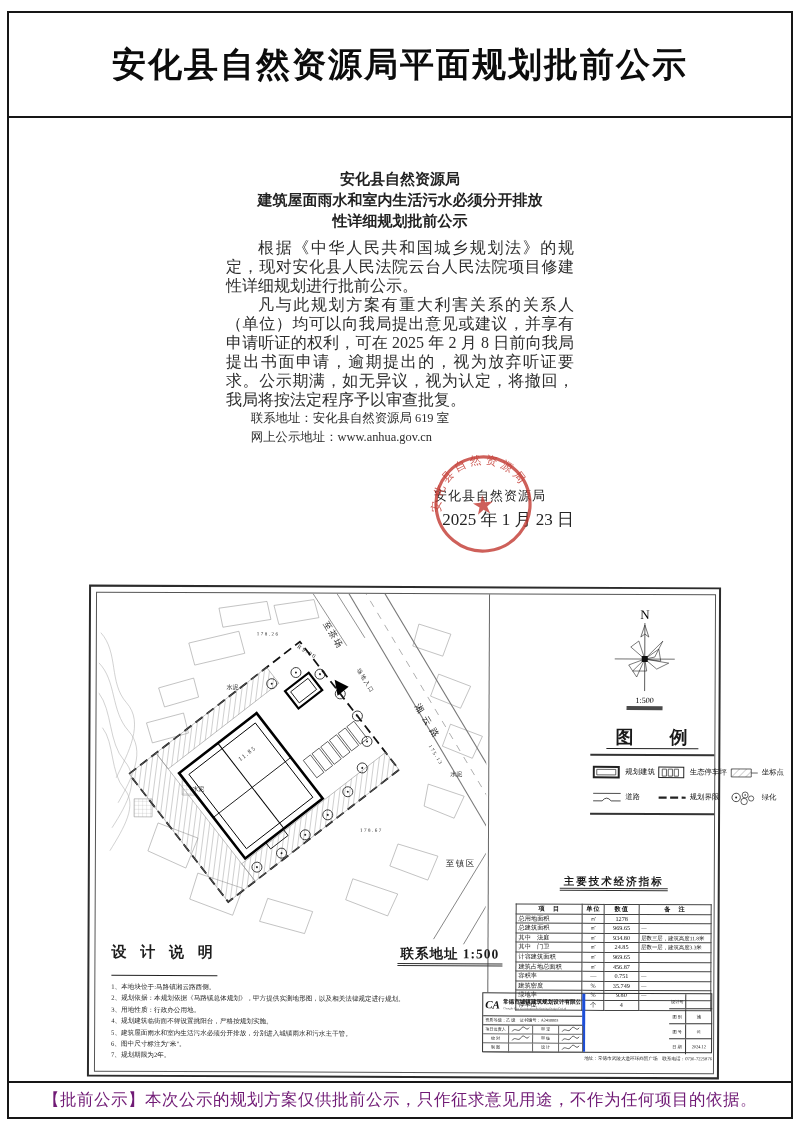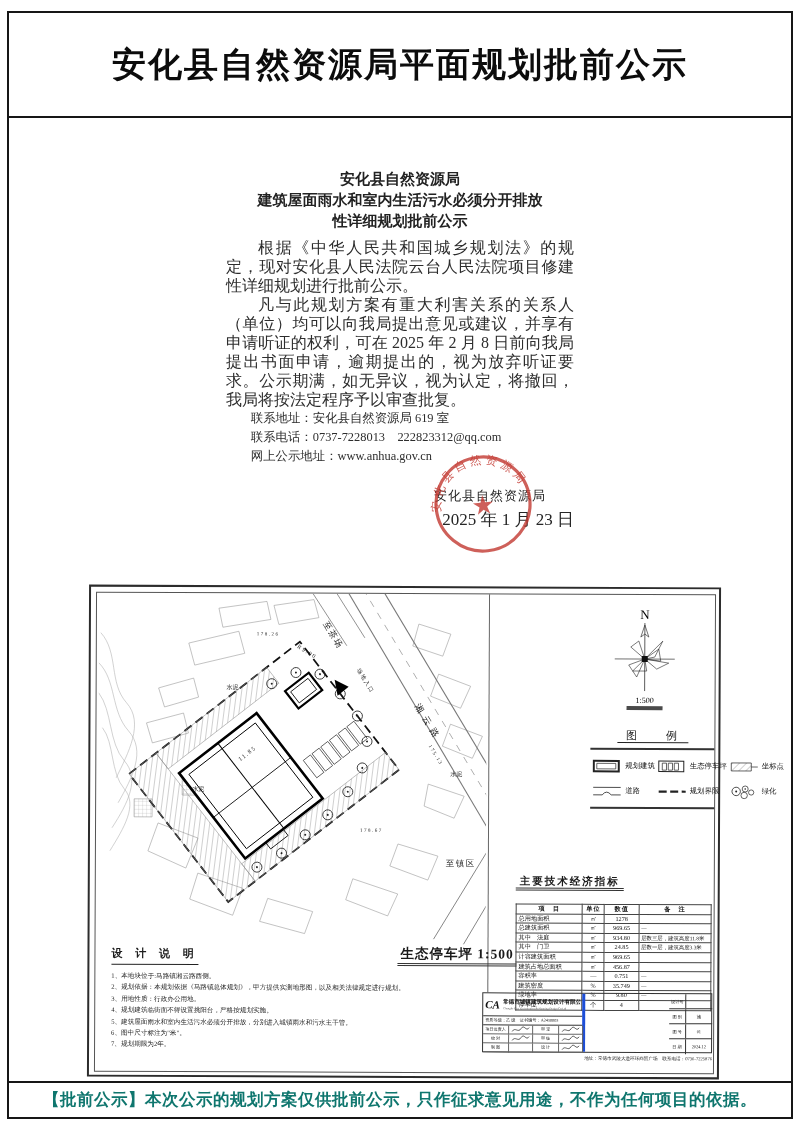--- a/index.html
+++ b/index.html
@@ -7,21 +7,21 @@
     font-family:"Liberation Sans",sans-serif;color:#1a1a1a;overflow:hidden}
   .abs{position:absolute}
 
   
   #page-border{left:7px;top:11px;width:786px;height:1108px;border:2px solid #161616}
   #header-box{left:9px;top:13px;width:782px;height:105px;border-bottom:2px solid #161616;
     display:flex;flex-direction:row;align-items:center;justify-content:center}
   .hdr-line{font-size:34px;font-weight:bold;line-height:43px;letter-spacing:2px;color:#0c0c0c}
   #footer-box{left:9px;top:1081px;width:782px;height:36px;border-top:2px solid #161616;
     display:flex;align-items:center;justify-content:center}
-  #footer-text{font-size:16.5px;font-weight:bold;letter-spacing:.5px;color:#0f766e}
+  #footer-text{font-size:16.5px;font-weight:normal;letter-spacing:.5px;color:#701a75}
 
   
   #letter{left:226px;top:168px;width:348px;font-family:"Liberation Serif",serif;color:#2d2d2d}
   .lt-head{text-align:center;font-weight:bold;font-size:15px;line-height:21px;
     font-family:"Liberation Sans",sans-serif;color:#222}
   .lt-body{margin-top:7px}
   .lt-p{font-size:16px;line-height:19px;text-align:justify;text-indent:2em}
   .lt-line{font-size:12.4px;line-height:19px;text-indent:2em}
 
   
@@ -33,41 +33,41 @@
 
   
   #drawing{left:88px;top:586px;width:632px;height:492px;background:#fff;
     border:2px solid #2c2c2c;transform:rotate(.25deg)}
   #inner-frame{left:5px;top:5px;width:620px;height:480px;border:1px solid #555}
   #vdivider{left:398px;top:6px;width:0;height:398px;border-left:1px solid #666}
   #site-map{left:8px;top:6px}
   #north{left:512px;top:16px}
   #legend{left:500px;top:136px;width:124px;font-family:"Liberation Serif",serif}
   #legend-title{text-align:center;margin-bottom:5px}
-  #legend-title span{font-size:11px;font-weight:normal;letter-spacing:9px;padding:0 2px 1px 9px;
+  #legend-title span{font-size:18px;font-weight:bold;letter-spacing:9px;padding:0 2px 1px 9px;
     border-bottom:1.5px solid #222}
   #legend-body{border-top:2px solid #333;border-bottom:2px solid #333;
     padding:8px 2px;display:grid;grid-template-columns:1fr 1fr 1fr;row-gap:9px;column-gap:2px}
   .lg-item{display:flex;align-items:center;gap:3px}
   .lg-label{font-size:7.4px;white-space:nowrap;color:#111}
 
   #indicators{left:426px;top:282px;width:196px;font-family:"Liberation Serif",serif}
-  #ind-title-wrap{text-align:left;margin-bottom:15px}
+  #ind-title-wrap{text-align:center;margin-bottom:15px}
   #ind-title-wrap span{font-size:10.5px;font-weight:bold;letter-spacing:2px;
     border-bottom:3px double #333;padding:0 4px 1px}
   #ind-table{width:100%;border-collapse:collapse}
   #ind-table th,#ind-table td{border:1px solid #444;font-size:6.2px;line-height:8.6px;
     padding:0 2px;height:9px;font-weight:normal;color:#111}
   #ind-table th{font-weight:bold;text-align:center;letter-spacing:1px}
   #ind-table td.c{text-align:center}
   #ind-table td.rk{font-size:5.4px}
 
   #notes{left:22px;top:356px;width:326px;font-family:"Liberation Serif",serif;color:#1d1d1d}
-  #notes-title{display:inline-block;font-weight:bold;font-size:11px;letter-spacing:5px;
-    border-bottom:1.2px solid #222;margin-bottom:5px;padding-bottom:3px}
+  #notes-title{display:inline-block;font-weight:bold;font-size:15px;letter-spacing:5px;
+    border-bottom:1.2px solid #222;margin-bottom:5px;padding-bottom:13px}
   .note-line{font-size:6.6px;line-height:11.4px;white-space:nowrap}
 
   #plan-title{left:308px;top:356px}
   #plan-title span{font-family:"Liberation Serif",serif;font-weight:bold;font-size:13.5px;
     border-bottom:3px double #333;padding:0 3px 2px;letter-spacing:1px}
 
   
   #titleblock{left:393px;top:404px;width:230px;height:60px;border:1.2px solid #333;
     font-family:"Liberation Serif",serif;color:#111}
   #tb-left{left:0;top:0;width:102px;height:100%;border-right:3px solid #1d4ed8}
@@ -106,21 +106,20 @@
 </div>
 
 <div class="abs" id="letter">
   <div class="lt-head">安化县自然资源局</div>
   <div class="lt-head">建筑屋面雨水和室内生活污水必须分开排放</div>
   <div class="lt-head">性详细规划批前公示</div>
   <div class="lt-body">
     <p class="lt-p">根据《中华人民共和国城乡规划法》的规定，现对安化县人民法院云台人民法院项目修建性详细规划进行批前公示。</p>
     <p class="lt-p">凡与此规划方案有重大利害关系的关系人（单位）均可以向我局提出意见或建议，并享有申请听证的权利，可在 2025 年 2 月 8 日前向我局提出书面申请，逾期提出的，视为放弃听证要求。公示期满，如无异议，视为认定，将撤回，我局将按法定程序予以审查批复。</p>
     <div class="lt-line">联系地址：安化县自然资源局 619 室</div>
-    <div class="lt-line">联系电话：0737-7228013　222823312@qq.com</div>
     <div class="lt-line">网上公示地址：www.anhua.gov.cn</div>
   </div>
 </div>
 
 <div class="abs" id="stamp-org">安化县自然资源局</div>
 <div class="abs" id="stamp-date">2025 年 1 月 23 日</div>
 
 <svg class="abs" id="stamp" width="118" height="112" viewBox="0 0 118 112">
   <circle cx="59" cy="56" r="47" fill="none" stroke="#c03028" stroke-width="3.2" opacity=".85"></circle>
   <defs>
@@ -409,21 +408,21 @@
         <div class="note-line">2、规划依据：本规划依据《马路镇总体规划》，甲方提供实测地形图，以及相关法律规定进行规划。</div>
         <div class="note-line">3、用地性质：行政办公用地。</div>
         <div class="note-line">4、规划建筑临街面不得设置挑阳台，严格按规划实施。</div>
         <div class="note-line">5、建筑屋面雨水和室内生活污水必须分开排放，分别进入城镇雨水和污水主干管。</div>
         <div class="note-line">6、图中尺寸标注为"米"。</div>
         <div class="note-line">7、规划期限为2年。</div>
       </div>
   </div>
 
   <div class="abs" id="plan-title">
-    <span>生态停车坪 1:500</span>
+    <span>联系地址 1:500</span>
   </div>
 
   <div class="abs" id="titleblock">
     <div class="abs" id="tb-left">
       <div id="tb-logo">
         <span id="tb-logo-mark">CA</span>
         <span id="tb-co">
           <span id="tb-co-cn">常德市城镇建筑规划设计有限公司</span>
           <span id="tb-co-en">Changde City Environment &amp; Planning Design Co.Ltd</span>
         </span>

